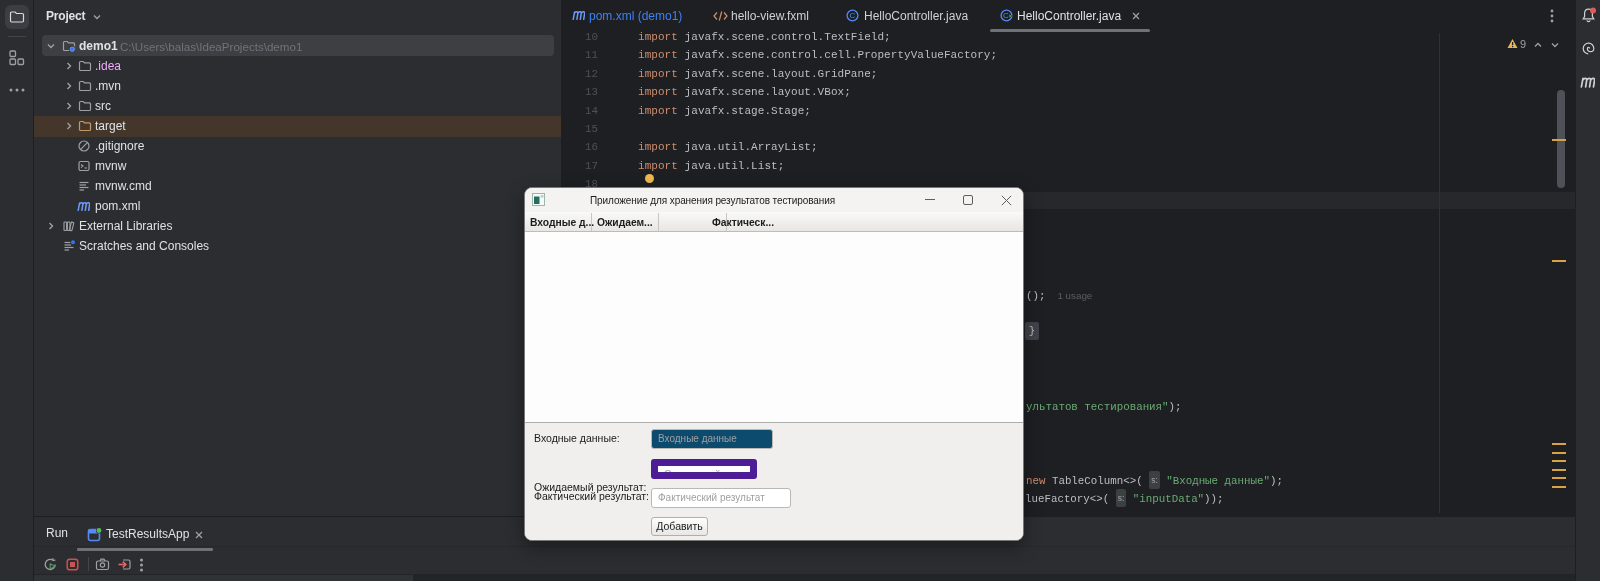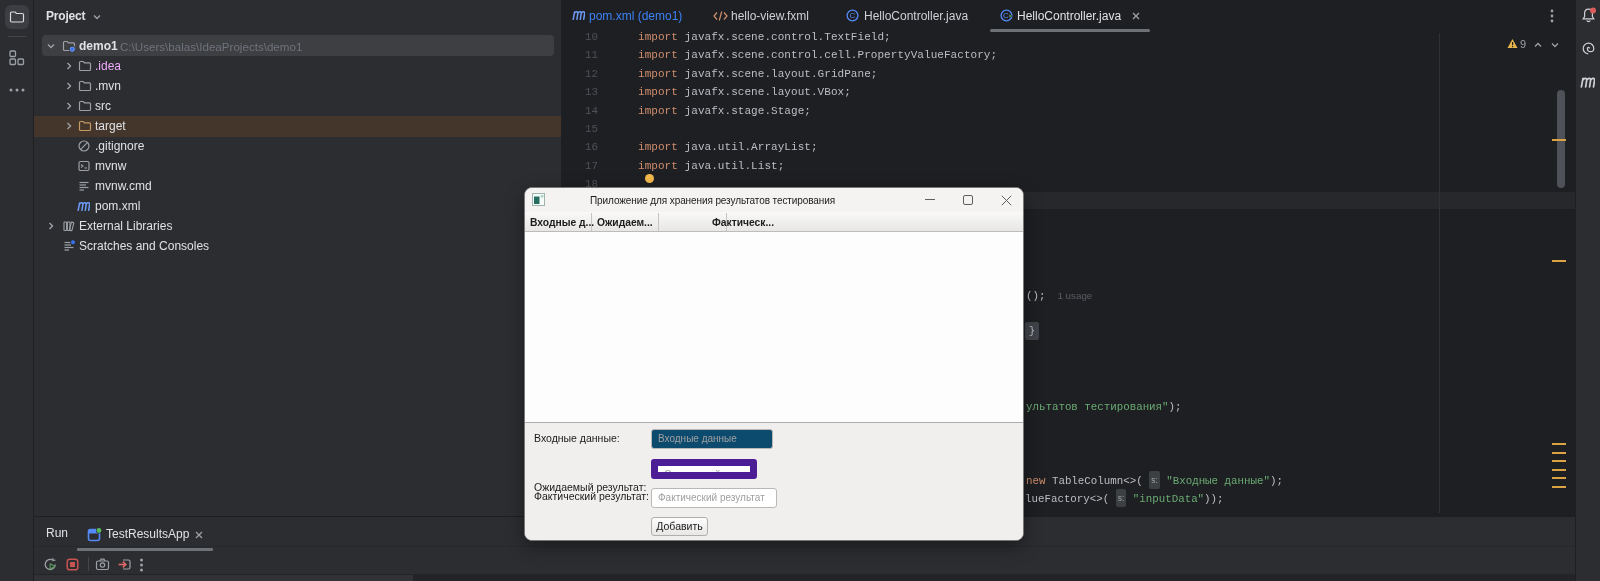--- a/index.html
+++ b/index.html
@@ -293,17 +293,17 @@
     <div class="abs" style="left:139px;top:29px;color:#1c1c1c;font-size:10.3px;font-weight:bold;margin-left:48px;">Фактическ...</div>
 
     <div class="abs" style="left:0;top:44px;width:100%;height:190px;background:#fdfdfd;"></div>
 
     <div class="abs" style="left:0;top:234px;width:100%;height:120px;background:#f0efee;border-top:1px solid #aeadac;box-sizing:border-box;"></div>
     <div class="abs" style="left:9px;top:244px;color:#1b1b1b;font-size:10.5px;">Входные данные:</div>
     <div class="abs" style="left:9px;top:273px;color:#1b1b1b;font-size:10.5px;margin-top:20px;">Ожидаемый результат:</div>
     <div class="abs" style="left:9px;top:302px;color:#1b1b1b;font-size:10.5px;">Фактический результат:</div>
     <div class="abs" style="left:126px;top:241px;width:122px;height:20px;background:#0c4a6e;border:1px solid #bab8b6;border-radius:3px;box-sizing:border-box;color:#a0a0a0;font-size:10px;line-height:17px;padding-left:6px;white-space:nowrap;overflow:hidden;">Входные данные</div>
     <div class="abs" style="left:126px;top:271px;width:106px;height:20px;background:#fff;border:7px solid #4c1d95;border-radius:3px;box-sizing:border-box;color:#a0a0a0;font-size:10px;line-height:17px;padding-left:6px;white-space:nowrap;overflow:hidden;">Ожидаемый результат</div>
-    <div class="abs" style="left:126px;top:300px;width:126px;height:20px;background:#fff;border:1px solid #bab8b6;border-radius:3px;box-sizing:border-box;color:#a0a0a0;font-size:10px;line-height:17px;padding-left:6px;white-space:nowrap;overflow:hidden;">Фактический результат</div>
+    <div class="abs" style="left:126px;top:300px;width:140px;height:20px;background:#fff;border:1px solid #bab8b6;border-radius:3px;box-sizing:border-box;color:#a0a0a0;font-size:10px;line-height:17px;padding-left:6px;white-space:nowrap;overflow:hidden;">Фактический результат</div>
     <div class="abs" style="left:126px;top:329px;width:57px;height:19px;background:linear-gradient(#fdfdfd,#e8e7e6);border:1px solid #b0afae;border-radius:3px;box-sizing:border-box;color:#1b1b1b;font-size:10.5px;line-height:17px;text-align:center;">Добавить</div>
   </div>
 
 </div>
 
 </body></html>

